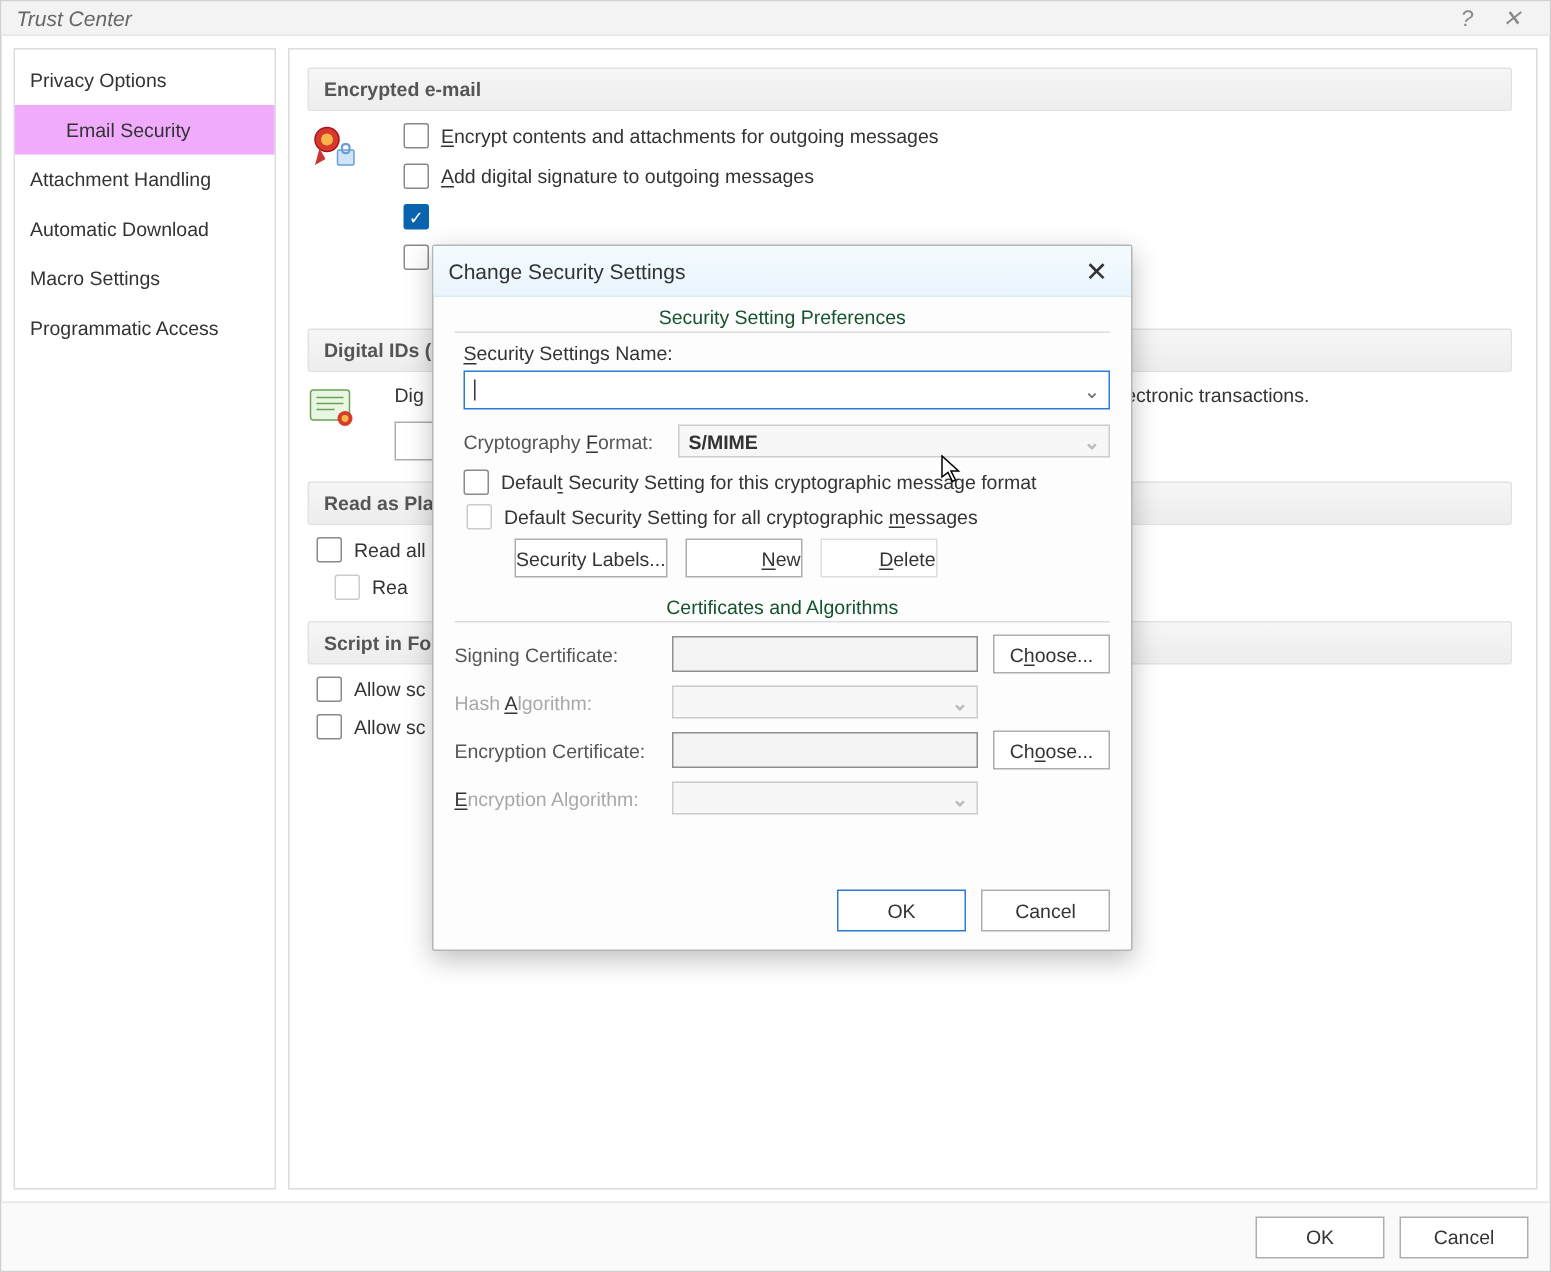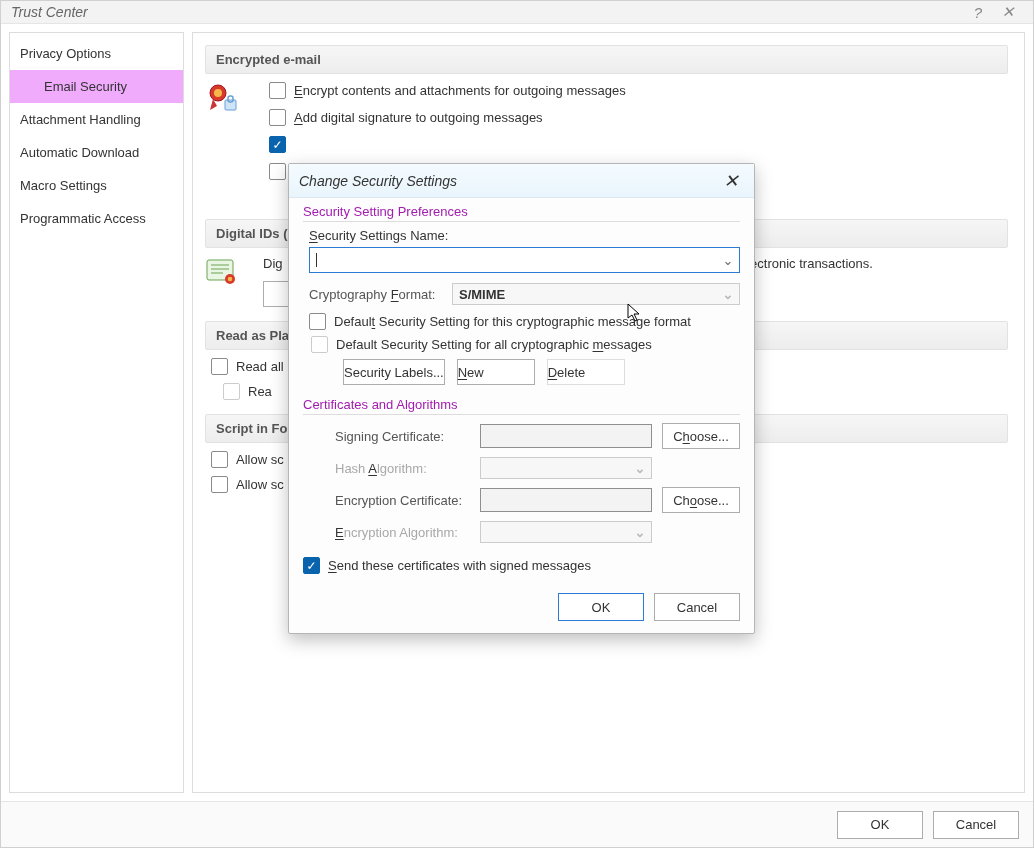--- a/index.html
+++ b/index.html
@@ -20,36 +20,36 @@
   .checkbox{width:17px;height:17px;border:1px solid #8a8a8a;border-radius:2px;background:#fff;display:flex;align-items:center;justify-content:center;}
   .checkbox.checked{background:#0a64ad;border-color:#0a64ad;}
   .checkbox.checked::after{content:"✓";color:#fff;font-size:12px;line-height:1;}
   .u{text-decoration:underline;text-underline-offset:2px;}
   .ribbon-icon{width:34px;height:34px;position:relative;flex:none;}
   .ribbon-icon svg{width:34px;height:34px;}
   .cert-icon{width:34px;height:34px;position:relative;flex:none;}
   .footer{height:46px;border-top:1px solid #e5e5e5;display:flex;align-items:center;justify-content:flex-end;gap:10px;padding-right:14px;background:#fafafa;}
   .btn{min-width:86px;height:28px;border:1px solid #adadad;background:#fff;display:flex;align-items:center;justify-content:center;cursor:pointer;user-select:none;}
   .modal{position:absolute;left:288px;top:163px;width:467px;height:471px;background:#fdfdfd;border:1px solid #b5b5b5;box-shadow:0 6px 18px rgba(0,0,0,0.25);border-radius:2px;display:flex;flex-direction:column;}
-  .modal-titlebar{height:34px;display:flex;align-items:center;padding:0 10px;background:linear-gradient(#f4fbff,#e9f5fc);border-bottom:1px solid #dbe8f0;font-style:italic;}
+  .modal-titlebar{height:34px;display:flex;align-items:center;padding:0 10px;background:linear-gradient(#f4fbff,#e9f5fc);border-bottom:1px solid #dbe8f0;}
   .modal-titlebar .mtitle{flex:1;font-size:14px;}
   .modal-close{width:26px;height:26px;display:flex;align-items:center;justify-content:center;font-size:18px;color:#333;cursor:pointer;}
   .modal-body{flex:1;padding:6px 14px 10px 14px;display:flex;flex-direction:column;gap:6px;}
-  .group-label{font-size:13px;color:#a21caf;border-bottom:1px solid #ddd;padding-bottom:2px;}
+  .group-label{font-size:13px;color:#14532d;border-bottom:1px solid #ddd;padding-bottom:2px;text-align:center;}
   .field-row{display:flex;align-items:center;gap:8px;margin-top:4px;}
   .label-col{width:135px;color:#555;}
   .label-col.disabled,.disabled{color:#a8a8a8;}
   .combo{flex:1;height:26px;border:1px solid #b0b0b0;background:#fff;display:flex;align-items:center;position:relative;padding:0 18px 0 6px;}
   .combo.focus{border-color:#2b7bd6;}
   .combo .chev{position:absolute;right:4px;top:0;bottom:0;width:14px;display:flex;align-items:center;justify-content:center;color:#666;}
   .text-in{flex:1;height:24px;border:1px solid #8f8f8f;background:#f3f3f3;padding:0 4px;}
-  .sel-row{display:flex;align-items:center;gap:10px;margin-top:2px;margin-left:32px;}
+  .sel-row{display:flex;align-items:center;gap:10px;margin-top:2px;}
   .sel-row .label-col{width:135px;}
   .sel-row .btn{min-width:82px;height:26px;}
-  .mini-btn{height:26px;min-width:96px;border:1px solid #adadad;background:#fff;display:flex;align-items:center;justify-content:flex-start;cursor:pointer;}
+  .mini-btn{height:26px;min-width:96px;border:1px solid #adadad;background:#fff;display:flex;align-items:center;justify-content:flex-end;cursor:pointer;}
   .btnrow{display:flex;gap:12px;margin:6px 0 4px 34px;}
   .modal-footer{display:flex;justify-content:flex-end;gap:10px;padding:8px 14px 12px 0;}
   .ok-btn{border-color:#2b7bd6;}
   .cursor{position:absolute;left:627px;top:303px;font-size:16px;color:#000;pointer-events:none;}
   .caret{width:1px;height:14px;background:#333;display:inline-block;vertical-align:middle;}
   .muted-combo{flex:1;height:22px;border:1px solid #cccccc;background:#f7f7f7;display:flex;align-items:center;position:relative;padding:0 18px 0 6px;color:#aaa;font-weight:bold;}
   .muted-combo .chev{position:absolute;right:4px;top:0;bottom:0;width:14px;display:flex;align-items:center;justify-content:center;color:#bbb;}
   .sub-indent{margin-left:12px;}
 </style>
 </head>
@@ -236,24 +236,20 @@
           </div>
       </div>
       <div class="sel-row">
         <div class="label-col disabled"><span class="u">E</span>ncryption Algorithm:</div>
         <div class="muted-combo">
             <span class="chev">⌄</span>
           </div>
         <div style="width:78px"></div>
       </div>
 
-      <div class="chk-item" style="margin-top:8px;">
-        <span class="checkbox checked"></span>
-        <span><span class="u">S</span>end these certificates with signed messages</span>
-      </div>
     </div>
     <div class="modal-footer">
       <div class="btn ok-btn">
           <span>OK</span>
         </div>
       <div class="btn">
           <span>Cancel</span>
         </div>
     </div>
   </div>

